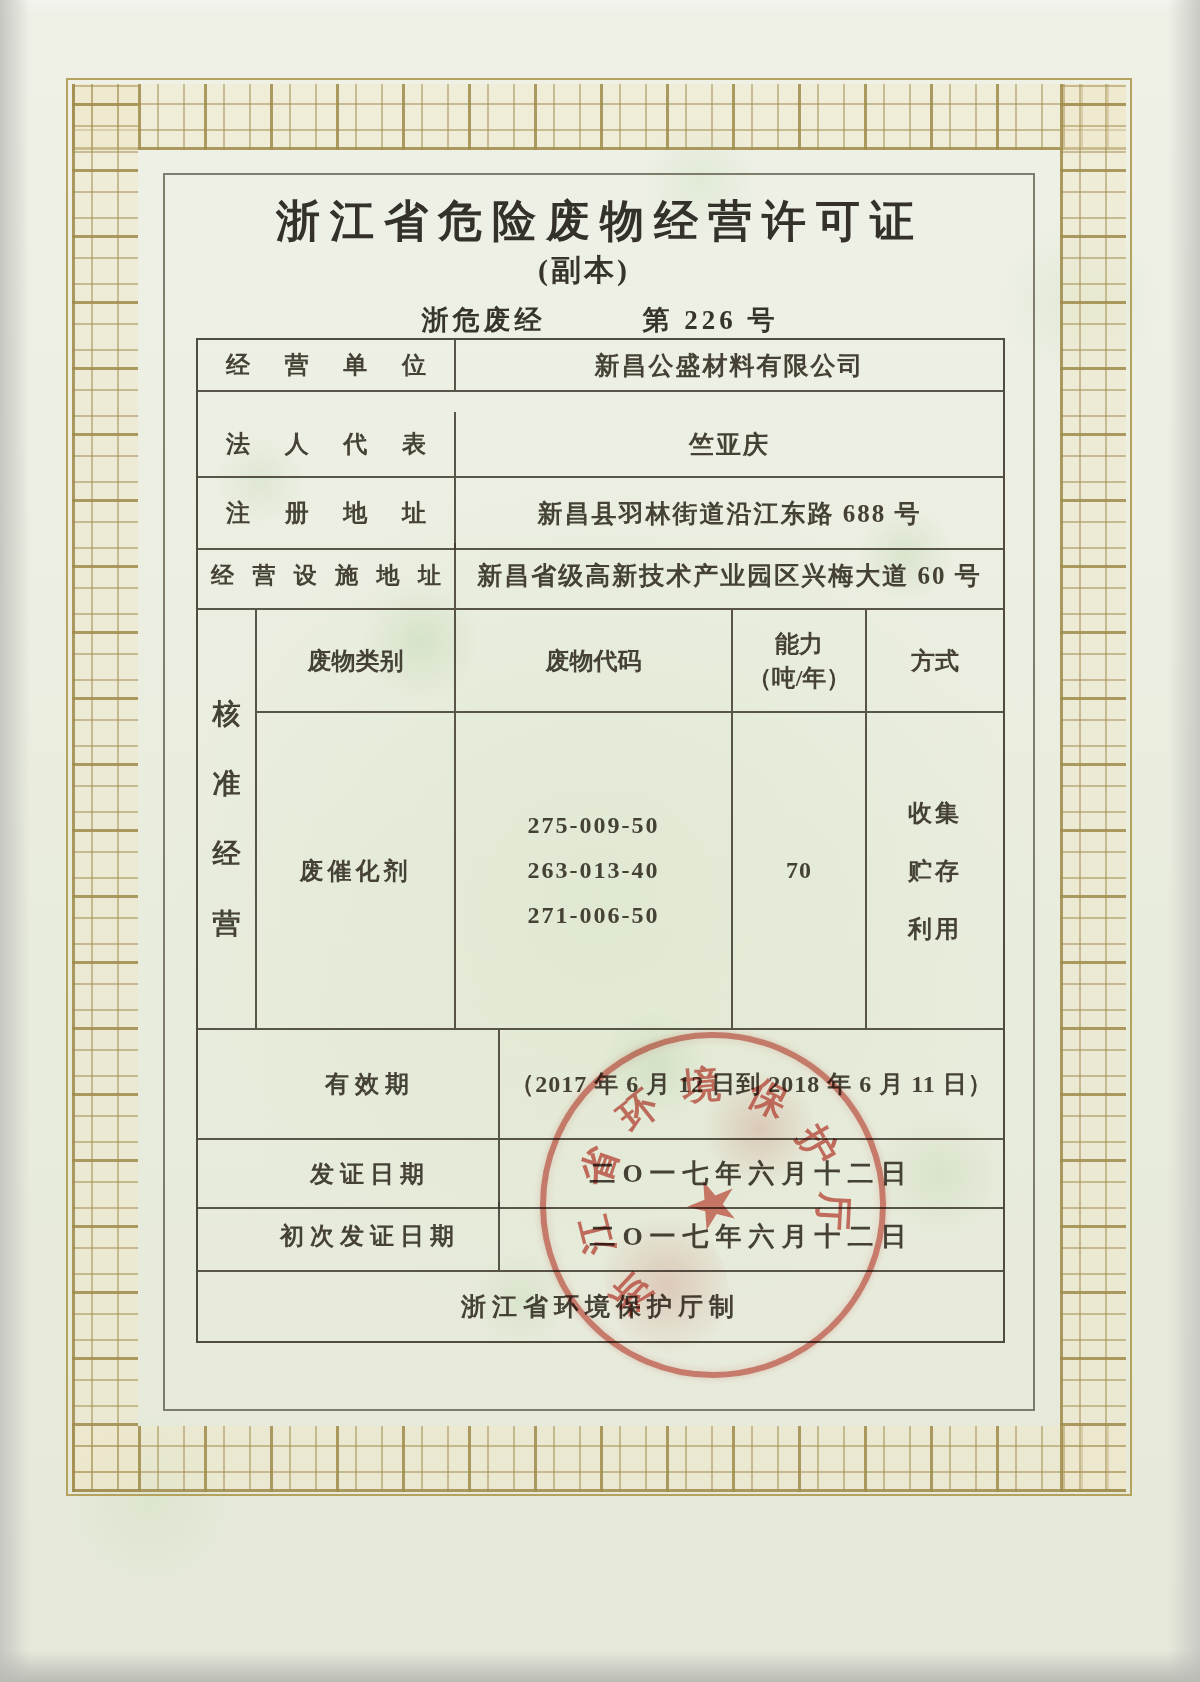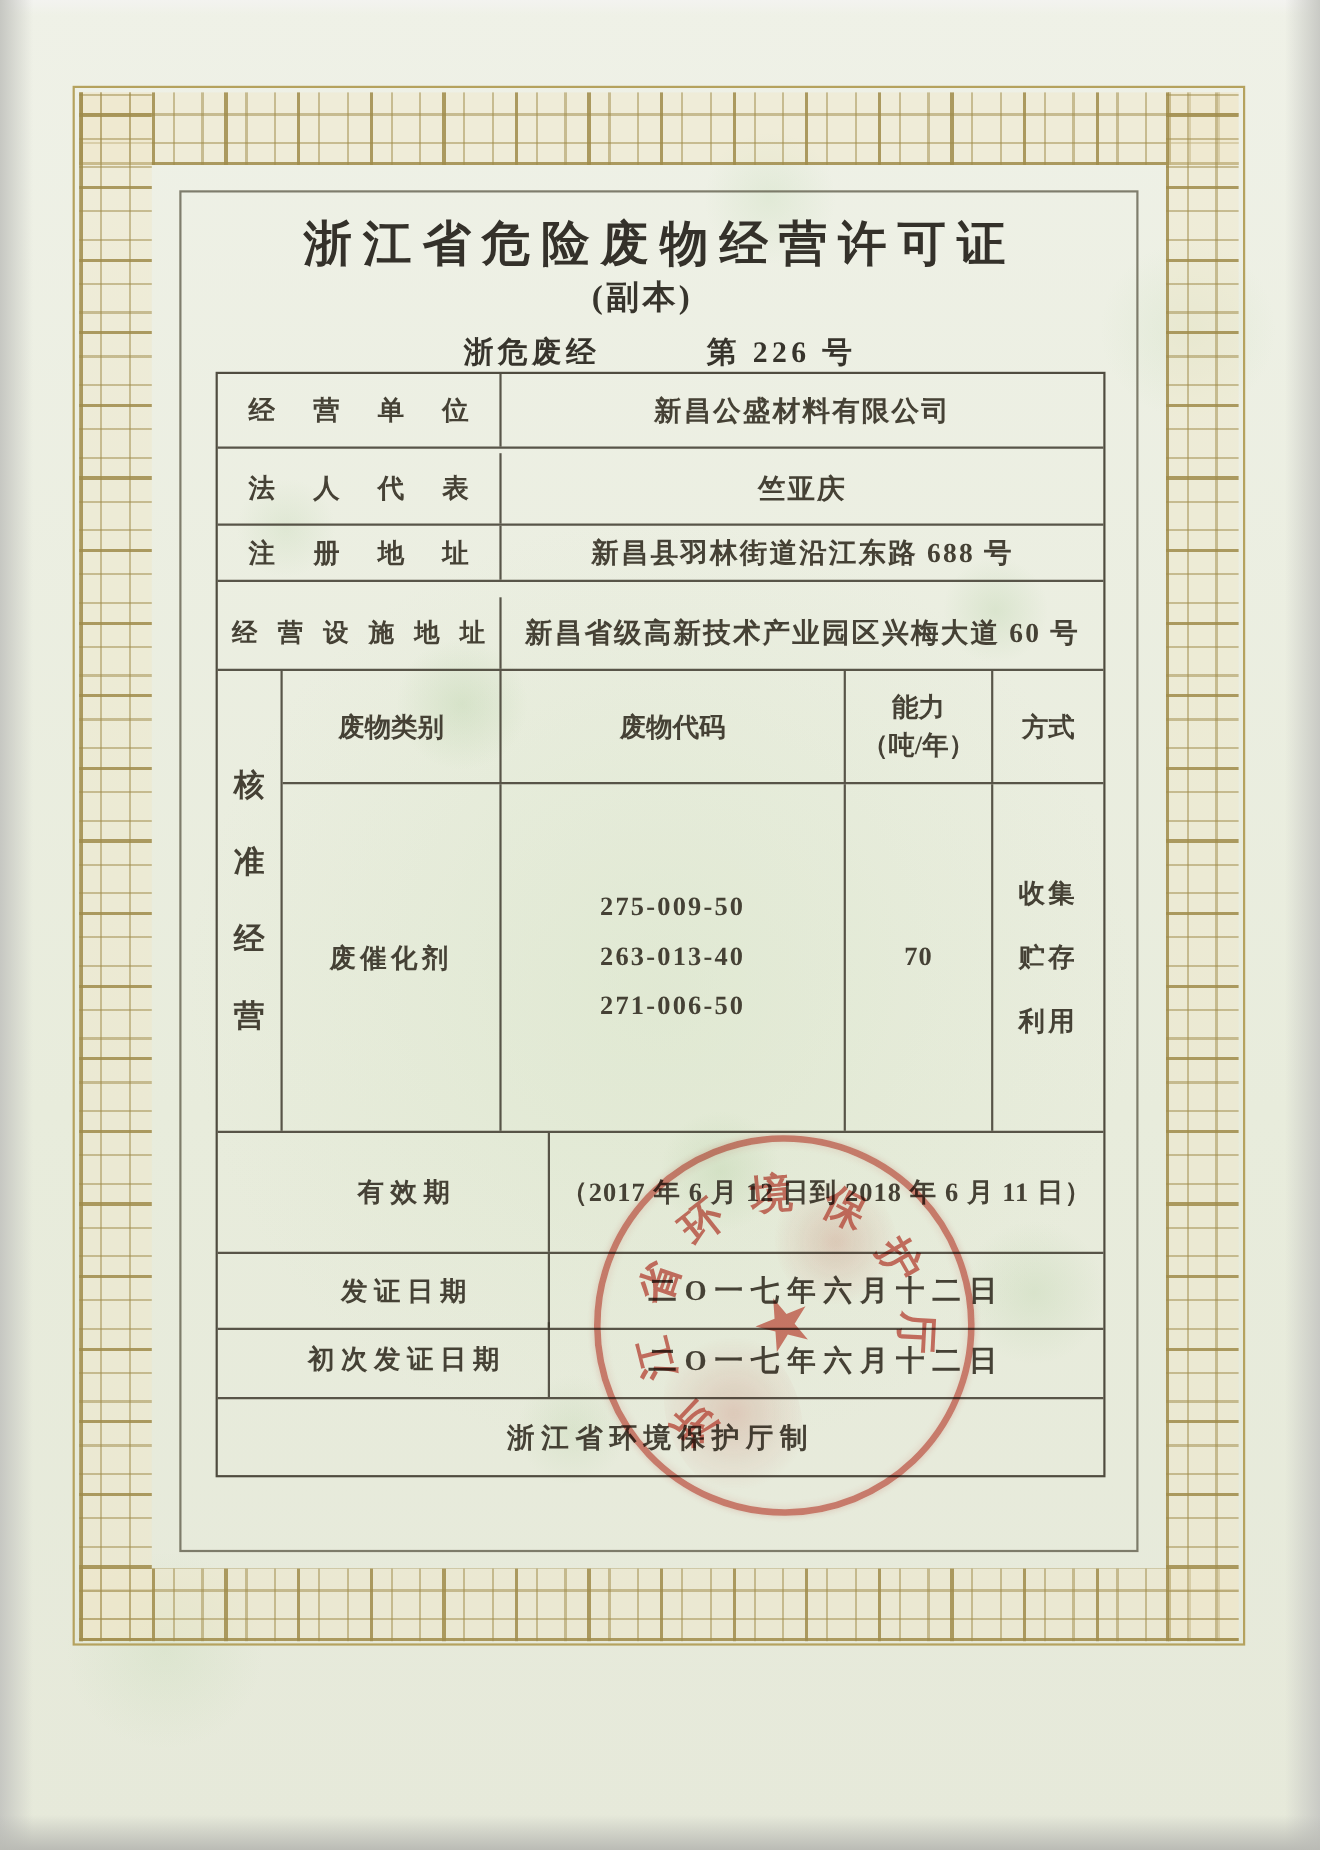--- a/index.html
+++ b/index.html
@@ -79,38 +79,38 @@
   .trow:last-child{border-bottom:none;}
   .lbl{width:258px;box-sizing:border-box;border-right:2px solid rgba(62,58,46,.85);
        display:flex;align-items:center;justify-content:center;font-size:24px;color:#454135;}
   .lbl-j span{display:block;width:100%;padding:0 28px;box-sizing:border-box;
        text-align:justify;text-align-last:justify;}
   .lbl-j6 span{padding:0 13px;font-size:23px;}
   .lbl-c{letter-spacing:6px;margin-left:44px;}
   .val{flex:1;display:flex;align-items:center;justify-content:center;
        font-size:25px;letter-spacing:2px;color:#454135;}
 
-  .row-f1{top:0;height:68px;}
+  .row-f1{top:0;height:52px;}
   .row-f2{top:72px;height:66px;}
-  .row-f3{top:138px;height:51px;}
+  .row-f3{top:138px;height:72px;}
   .row-f4{top:203px;height:67px;}
   .row-sec{top:270px;height:420px;padding:0;}
   .row-valid{top:690px;height:110px;}
   .row-d1{top:800px;height:69px;}
   .row-d2{top:862px;height:70px;}
   .row-foot{top:932px;height:69px;border-bottom:none;}
 
   .sec-side{width:59px;box-sizing:border-box;border-right:2px solid rgba(62,58,46,.85);
       display:flex;flex-direction:column;align-items:center;justify-content:center;gap:32px;
       font-size:28px;color:#454135;}
   .sec-main{flex:1;display:flex;flex-direction:column;}
   .sec-head{height:103px;box-sizing:border-box;border-bottom:2px solid rgba(62,58,46,.85);display:flex;}
   .sec-body{flex:1;display:flex;}
   .c-cat{width:199px;}
-  .c-code{width:313px;}
+  .c-code{width:277px;}
   .c-cap{width:134px;}
   .c-meth{flex:1;border-right:none !important;}
   .sec-head > div, .sec-body > div{
       box-sizing:border-box;border-right:2px solid rgba(62,58,46,.85);
       display:flex;flex-direction:column;align-items:center;justify-content:center;
       font-size:24px;color:#454135;}
   .cap-head{line-height:34px;font-size:23px;}
   .code-lines{font-size:26px;letter-spacing:2px;line-height:45px;font-weight:600;}
   .meth-list{gap:28px !important;font-size:26px;letter-spacing:3px;}
   .meth-list div{line-height:30px;}

